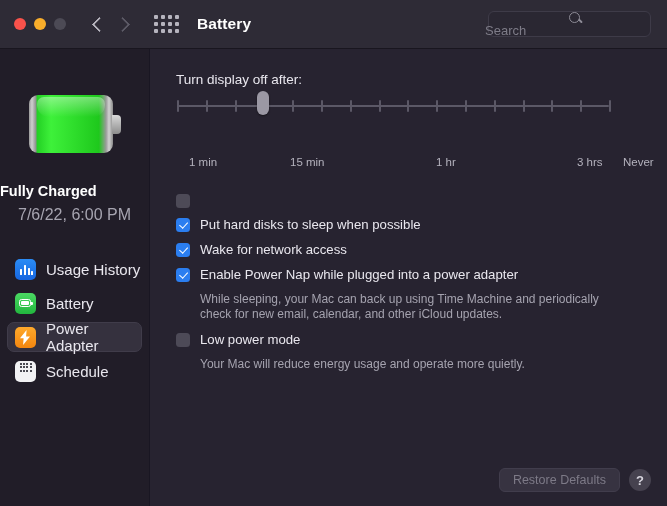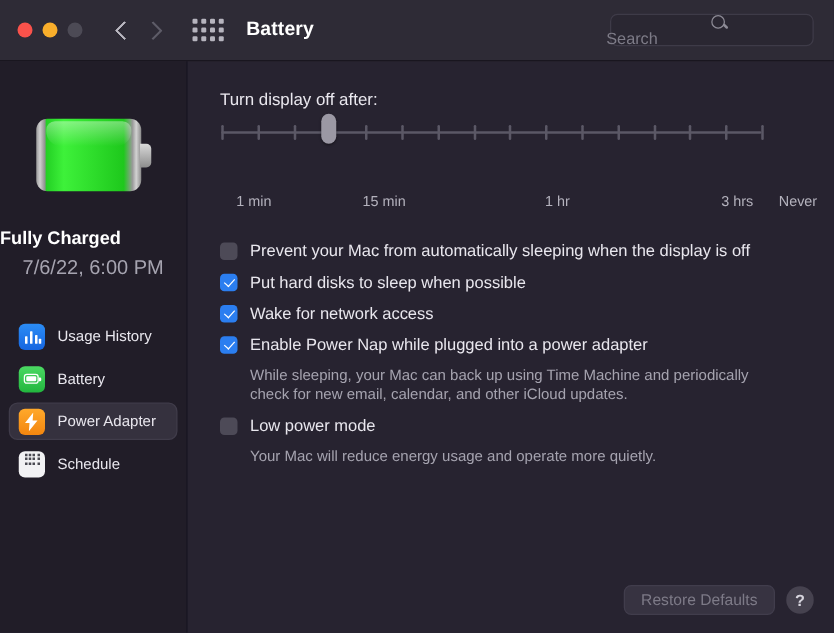--- a/index.html
+++ b/index.html
@@ -126,21 +126,21 @@
     height: 30px; display: flex; align-items: center;
     padding-left: 7px; border-radius: 7px;
     margin-bottom: 4px;
     border: 1px solid transparent;
   }
   .navitem.selected {
     background: #35313e;
     border-color: #403c4a;
   }
   .navitem .label {
-    margin-left: 10px; color: #e9e7ee; font-size: 12px;
+    margin-left: 10px; color: #e9e7ee; font-size: 15px;
   }
   .ico { width: 21px; height: 21px; border-radius: 5px; flex: none; position: relative; }
 
   .ico-usage { background: linear-gradient(to bottom, #2b8cf5, #1666e0); }
   .ico-usage i {
     position: absolute; bottom: 5px; width: 2.6px; background: #fff; border-radius: .5px;
   }
   .ico-usage i:nth-child(1) { left: 4.5px;  height: 6px; }
   .ico-usage i:nth-child(2) { left: 8.5px;  height: 10px; }
   .ico-usage i:nth-child(3) { left: 12.5px; height: 7px; }
@@ -364,21 +364,20 @@
       <span style="left: 0px;">1 min</span>
       <span style="left: 101px;">15 min</span>
       <span style="left: 247px;">1 hr</span>
       <span style="left: 388px;">3 hrs</span>
       <span style="left: 434px;">Never</span>
     </div>
 
   <div class="checks" id="checks">
       <div class="crow">
         <span class="cbox off"></span>
-        <span class="ctext">Prevent your Mac from automatically sleeping when the display is off</span>
       </div>
       <div class="crow">
         <span class="cbox on"></span>
         <span class="ctext">Put hard disks to sleep when possible</span>
       </div>
       <div class="crow">
         <span class="cbox on"></span>
         <span class="ctext">Wake for network access</span>
       </div>
       <div class="crow">

